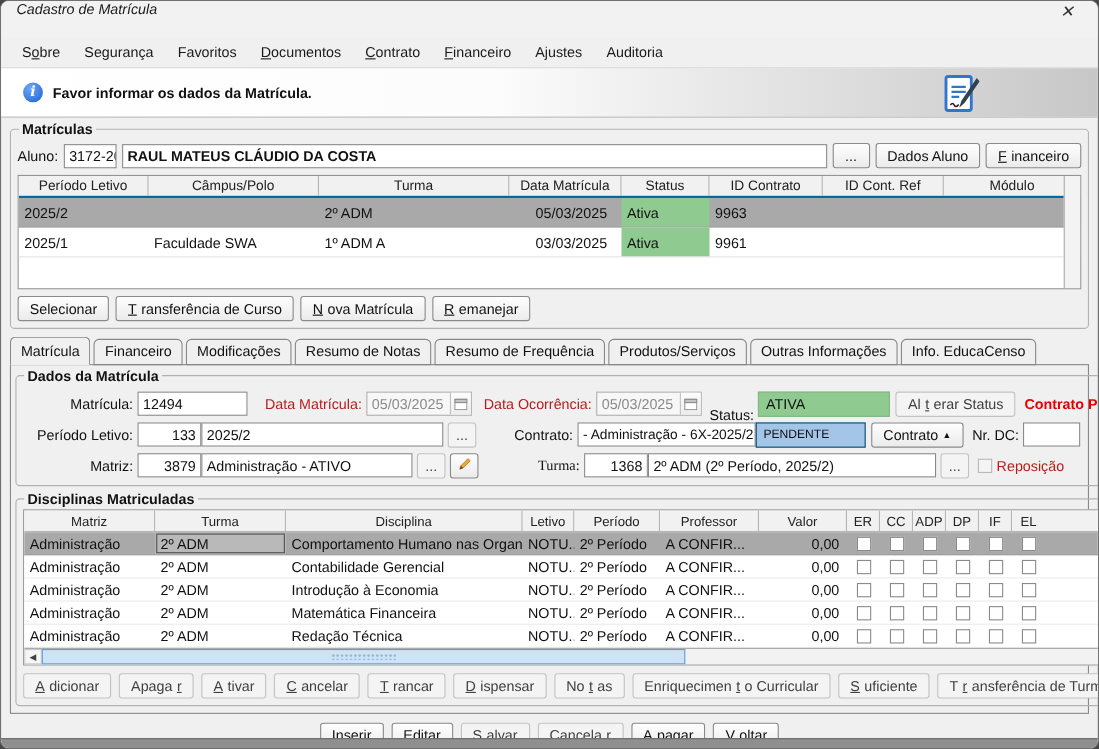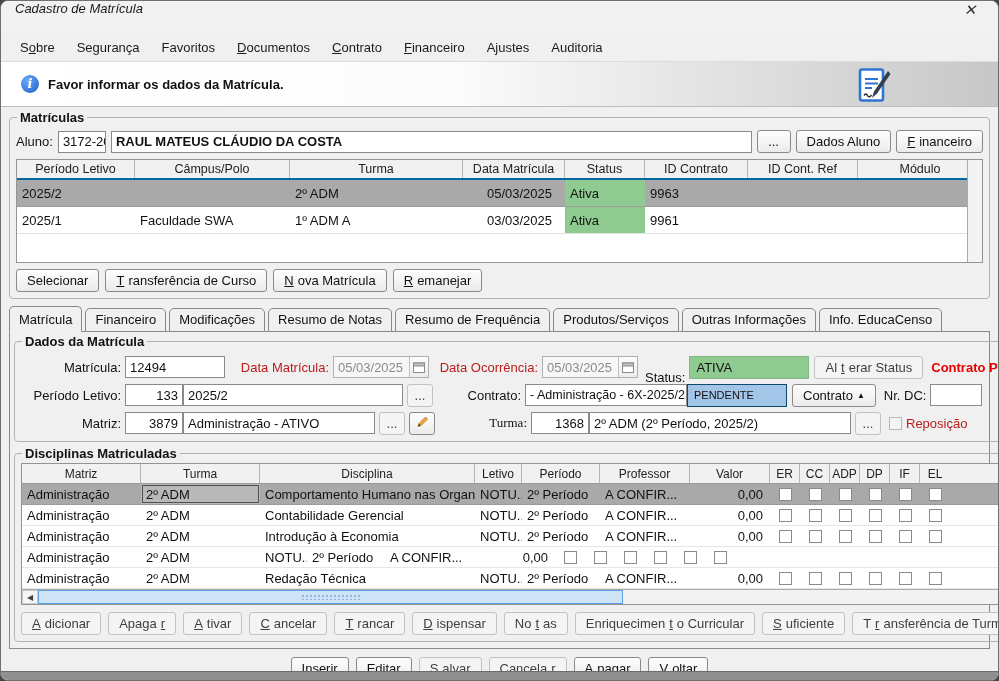--- a/index.html
+++ b/index.html
@@ -368,20 +368,21 @@
           <div class="dc c8 ck">
               <span class="cbox"></span>
             </div>
           <div class="dc c8 ck">
               <span class="cbox"></span>
             </div>
         </div>
         <div class="dg-row">
           <div class="dc c1">Administração</div>
           <div class="dc c2">2º ADM</div>
+          <div class="dc c3">Matemática Financeira</div>
           <div class="dc c4">NOTU...</div>
           <div class="dc c5">2º Período</div>
           <div class="dc c6">A CONFIR...</div>
           <div class="dc c7">0,00</div>
           <div class="dc c8 ck">
               <span class="cbox"></span>
             </div>
           <div class="dc c8 ck">
               <span class="cbox"></span>
             </div>

